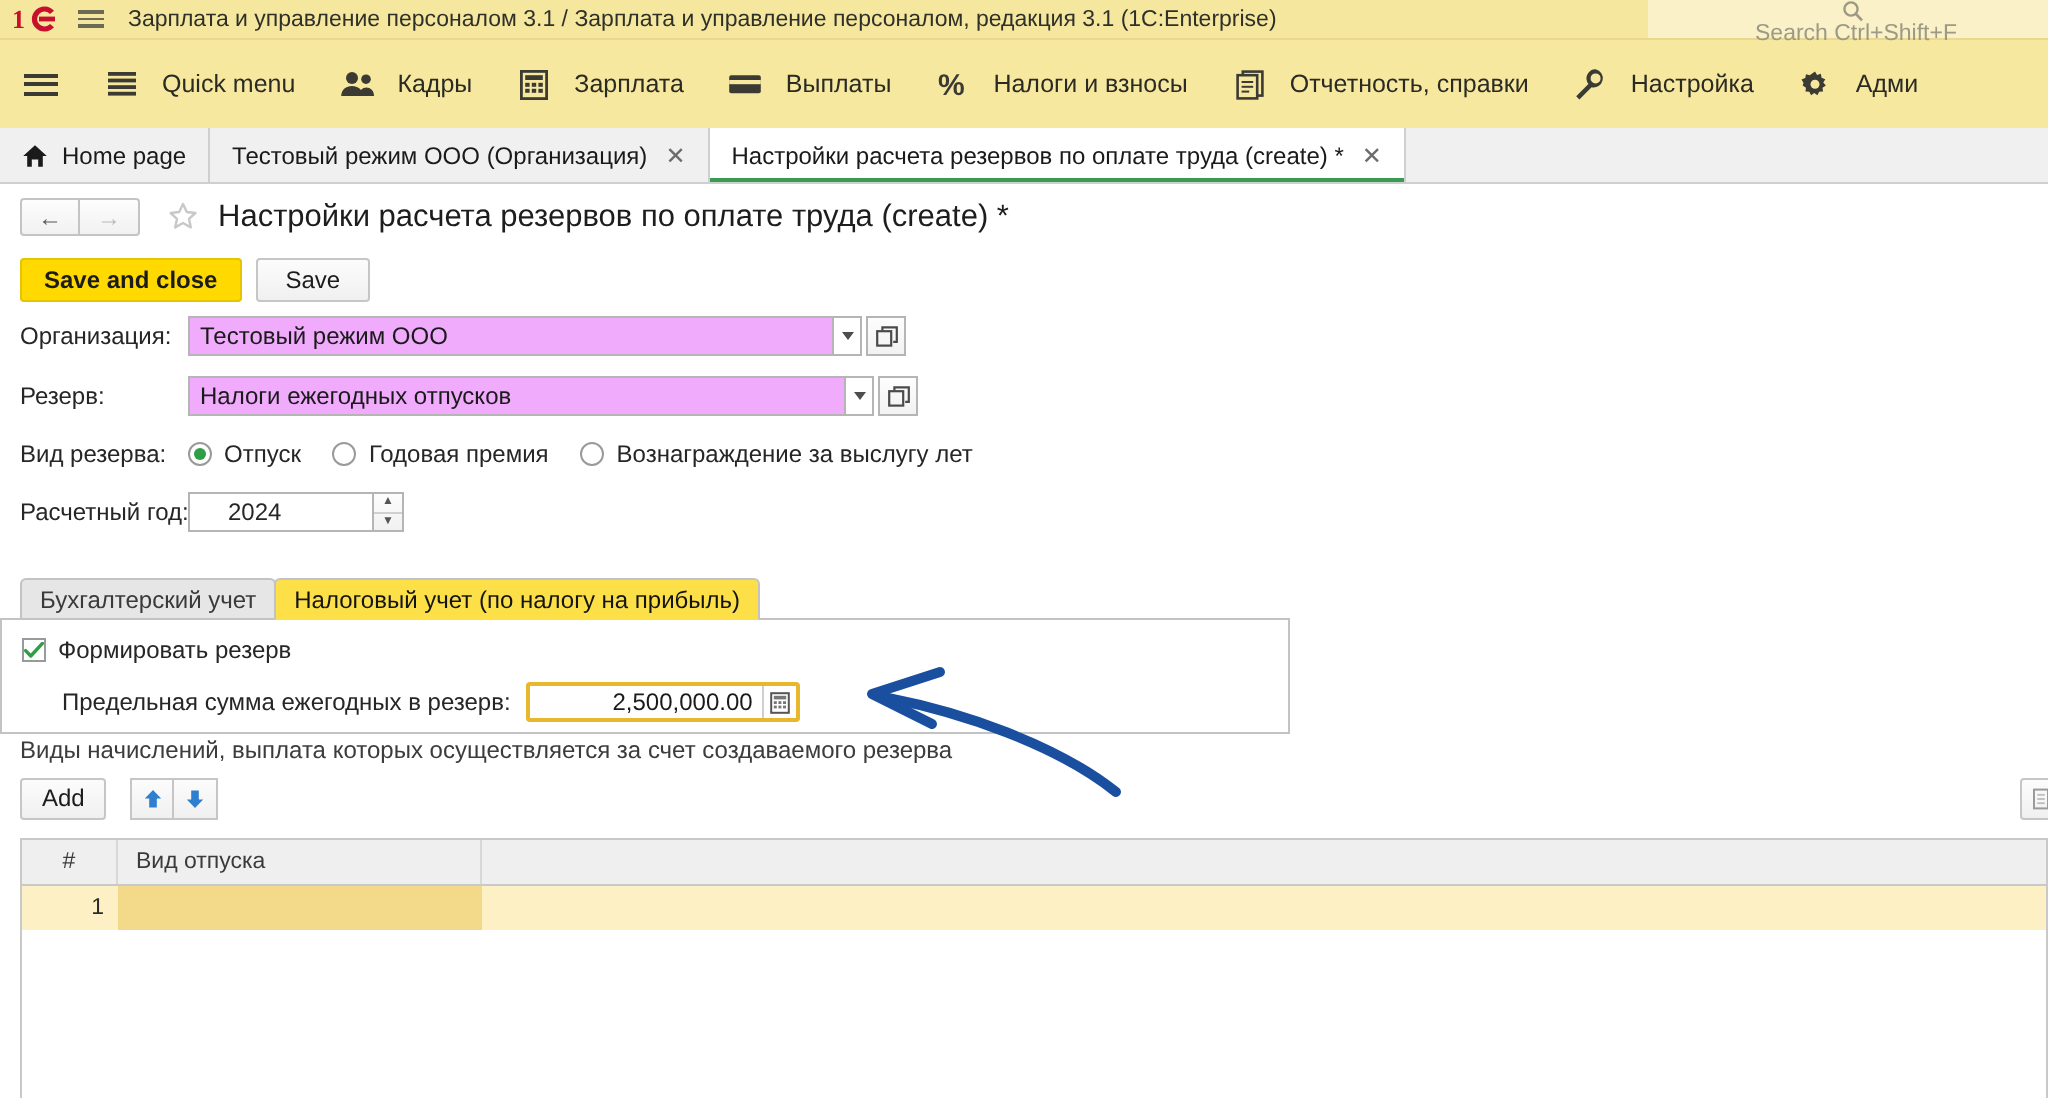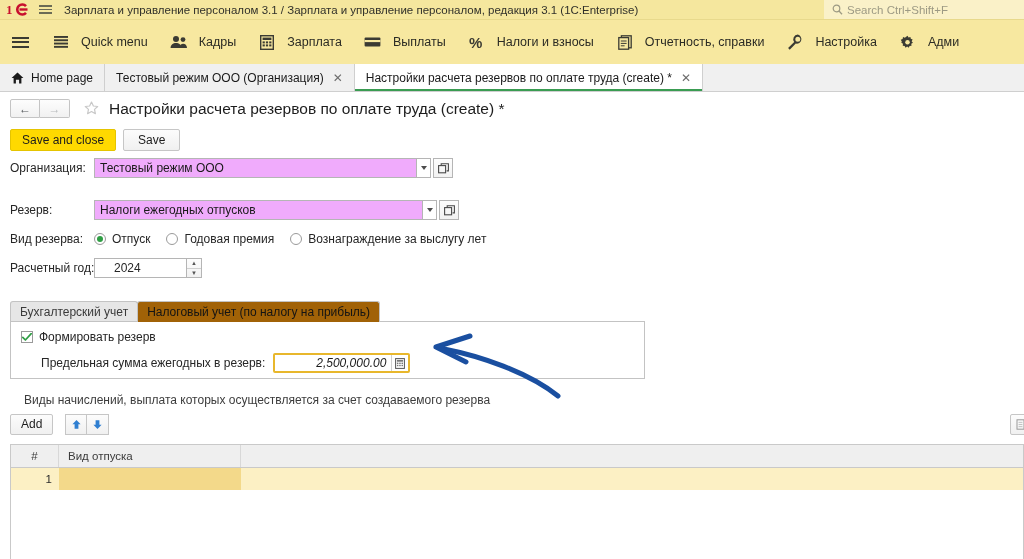--- a/index.html
+++ b/index.html
@@ -58,20 +58,21 @@
     position: absolute;
     right: 0;
     top: 0;
     height: 19px;
     width: 200px;
     background: #faf1c8;
     display: flex;
     align-items: center;
     padding-left: 8px;
     box-sizing: border-box;
+    flex-direction: column;
   }
   .titlebar-search .srch-ico {
     margin-right: 4px;
     display: flex;
     align-items: center;
   }
   .titlebar-search .srch-txt {
     font-size: 11.5px;
     color: #9d9a84;
     white-space: nowrap;
@@ -206,21 +207,21 @@
     display: flex;
     align-items: center;
     padding-left: 10px;
     gap: 7px;
   }
   .btn-primary {
     background: #ffd900;
     border: 1px solid #e5c400;
     border-radius: 2px;
     font-size: 12px;
-    font-weight: normal;
+    font-weight: bold;
     color: #1c1c1c;
     padding: 0 11px;
     height: 22px;
     line-height: 20px;
     box-sizing: border-box;
     white-space: nowrap;
   }
   .btn-plain {
     background: linear-gradient(#fcfcfc, #f0f0f0);
     border: 1px solid #c6c6c6;
@@ -371,27 +372,26 @@
     border: 1px solid #c3c3c3;
     border-bottom: none;
     border-radius: 3px 3px 0 0;
     background: #e6e6e6;
     color: #3a3a3a;
     box-sizing: border-box;
     white-space: nowrap;
     position: relative;
   }
   .itab.active {
-    background: #a16207;
+    background: #fde047;
     color: #141414;
     z-index: 2;
   }
   .itab + .itab { margin-left: -1px; }
   .tabpanel {
-    margin-left: 10px;
     margin-right: 379px;
     border: 1px solid #c3c3c3;
     background: #fff;
     height: 58px;
     box-sizing: border-box;
     position: relative;
     top: -1px;
     padding: 8px 0 0 10px;
   }
   .chk-row { display: flex; align-items: center; }
@@ -425,37 +425,35 @@
   }
   .money-box .val {
     width: 116px;
     font-size: 12px;
     color: #1a1a1a;
     display: flex;
     align-items: center;
     justify-content: flex-end;
     padding-right: 5px;
     box-sizing: border-box;
-    font-style: italic;
   }
   .money-box .calc {
     width: 17px;
     border-left: 1px solid #cfcfcf;
     display: flex;
     align-items: center;
     justify-content: center;
     box-sizing: border-box;
   }
 
   
   .tsect-label {
     font-size: 12px;
     color: #3c3c3c;
-    padding-left: 24px;
-    margin-top: 13px;
+    padding-left: 10px;
   }
   .tbar {
     display: flex;
     align-items: flex-start;
     padding-left: 10px;
     margin-top: 7px;
     gap: 12px;
     position: relative;
   }
   .btn-add {
@@ -727,21 +725,21 @@
         </div>
     </div>
     <div class="pickbtn">
       <svg width="11" height="11" viewBox="0 0 11 11">
         <rect x="0.6" y="2.6" width="7" height="7.2" stroke="#4a4a4a" stroke-width="1.1" fill="none"></rect>
         <path d="M3.2 2.2V0.7h7.2v7.2H8.6" stroke="#4a4a4a" stroke-width="1.1" fill="none"></path>
       </svg>
     </div>
   </div>
 
-  <div class="frow" style="margin-top:16px;">
+  <div class="frow" style="margin-top:4px;">
     <div class="flabel">Резерв:</div>
     <div class="inputbox">
       <div class="txt" style="width:328px;">Налоги ежегодных отпусков</div>
       <div class="dd">
           <span class="caret"></span>
         </div>
     </div>
     <div class="pickbtn">
       <svg width="11" height="11" viewBox="0 0 11 11">
         <rect x="0.6" y="2.6" width="7" height="7.2" stroke="#4a4a4a" stroke-width="1.1" fill="none"></rect>

